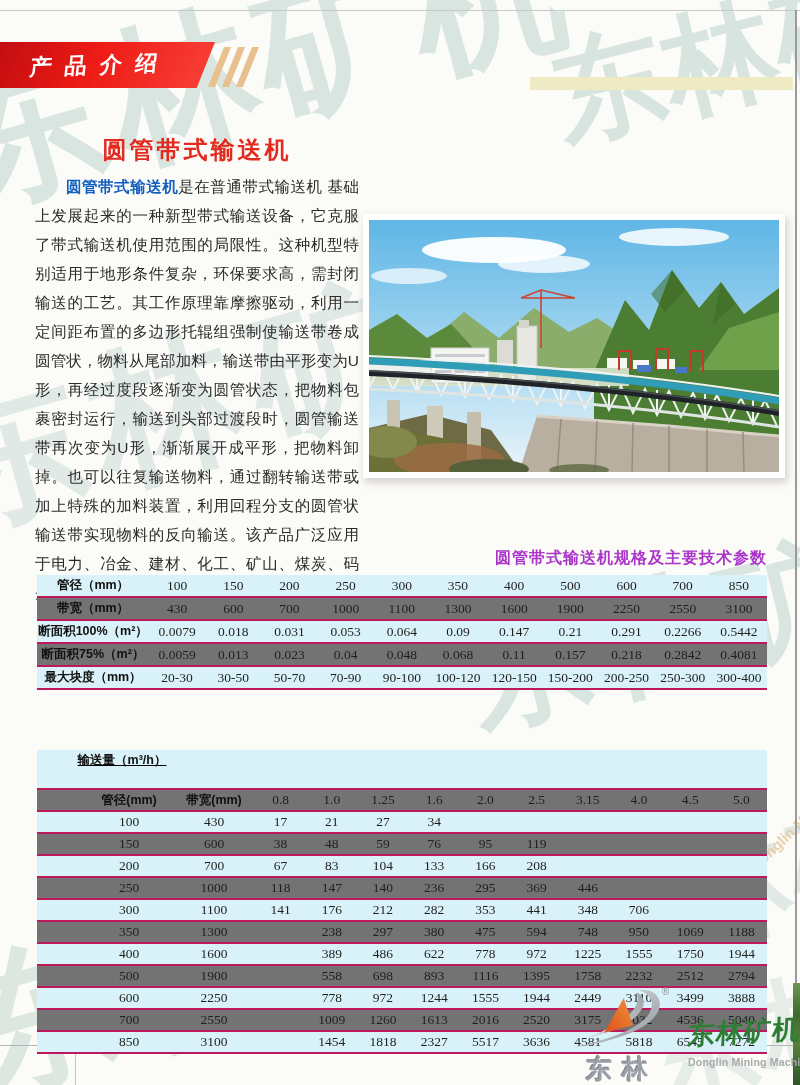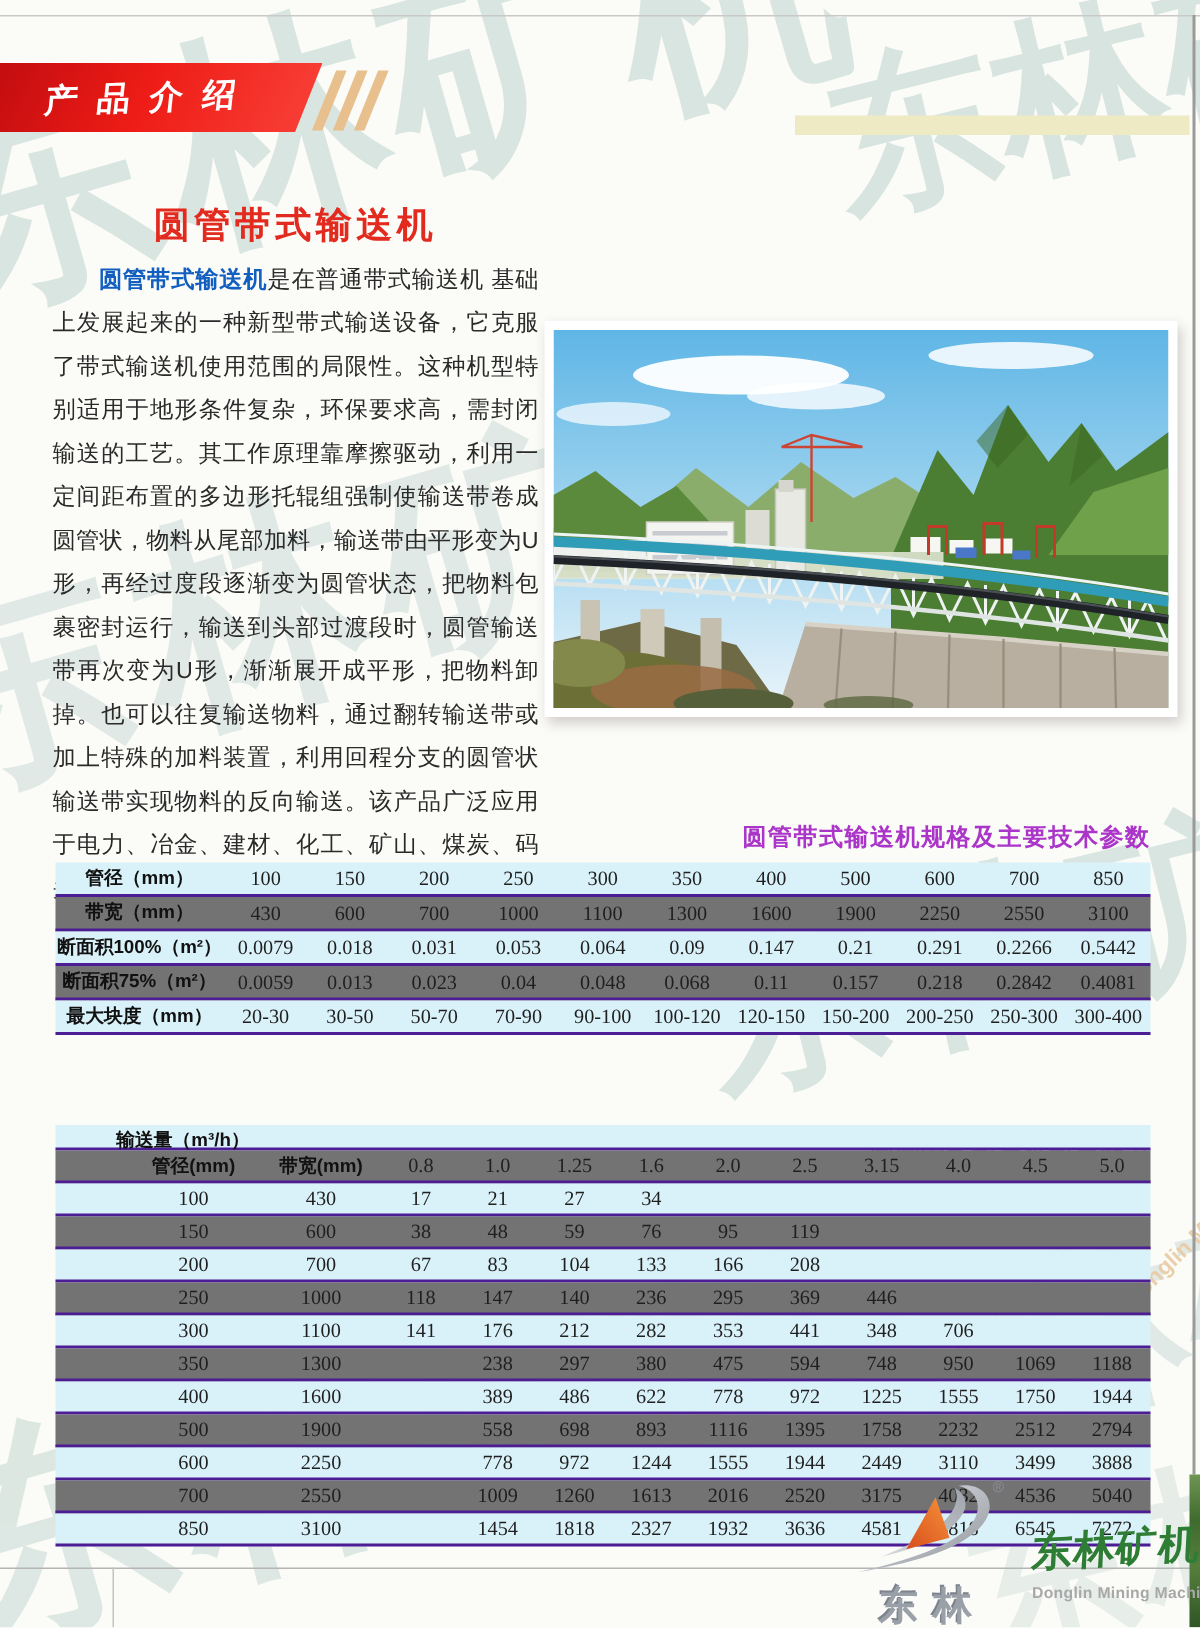--- a/index.html
+++ b/index.html
@@ -44,24 +44,24 @@
   .photo svg{display:block;}
 
   
   .tbl-title{position:absolute;width:730px;left:37px;text-align:right;font-weight:bold;font-size:16px;
     color:#ab35c9;letter-spacing:1px;z-index:2;}
   .t1-title{top:548px;}
   .t2-title{top:758px;}
   .tbl{position:absolute;left:37px;width:730px;z-index:2;}
   .t1{top:575px;}
   .t2{top:750px;}
-  .trow{display:grid;box-sizing:border-box;border-bottom:2px solid #4c1d95;}
+  .trow{display:grid;box-sizing:border-box;border-bottom:2px solid #be185d;}
   .spec{grid-template-columns:112px repeat(11,1fr);height:23px;line-height:21px;}
   .cap{grid-template-columns:88px 82px repeat(10,1fr);height:22px;line-height:20px;padding-left:48px;}
-  .caph{grid-template-columns:170px 1fr;height:17px;line-height:21px;}
+  .caph{grid-template-columns:170px 1fr;height:40px;line-height:21px;text-decoration:underline;}
   .rb{background:#d9f1f8;}
   .ry{background:#737373;}
   .cell{text-align:center;font-family:"Liberation Serif",serif;font-size:13.5px;color:#1f1f1f;
     white-space:nowrap;overflow:visible;}
   .lab{font-family:"Liberation Sans",sans-serif;font-weight:bold;font-size:12.5px;color:#111;}
 
   
   .logo-block{position:absolute;left:552px;top:982px;width:140px;text-align:center;z-index:4;}
   .logo-block .mark{width:118px;height:72px;}
   .logo-cn{font-size:26px;font-weight:bold;letter-spacing:10px;color:#9aa0a8;
@@ -447,21 +447,21 @@
           <div class="cell num">4536</div>
           <div class="cell num">5040</div>
         </div>
         <div class="trow cap rb">
           <div class="cell num">850</div>
           <div class="cell num">3100</div>
           <div class="cell num"></div>
           <div class="cell num">1454</div>
           <div class="cell num">1818</div>
           <div class="cell num">2327</div>
-          <div class="cell num">1932</div>
+          <div class="cell num">5517</div>
           <div class="cell num">3636</div>
           <div class="cell num">4581</div>
           <div class="cell num">5818</div>
           <div class="cell num">6545</div>
           <div class="cell num">7272</div>
         </div>
       </div>
   </div>
 
   <div class="logo-block">

